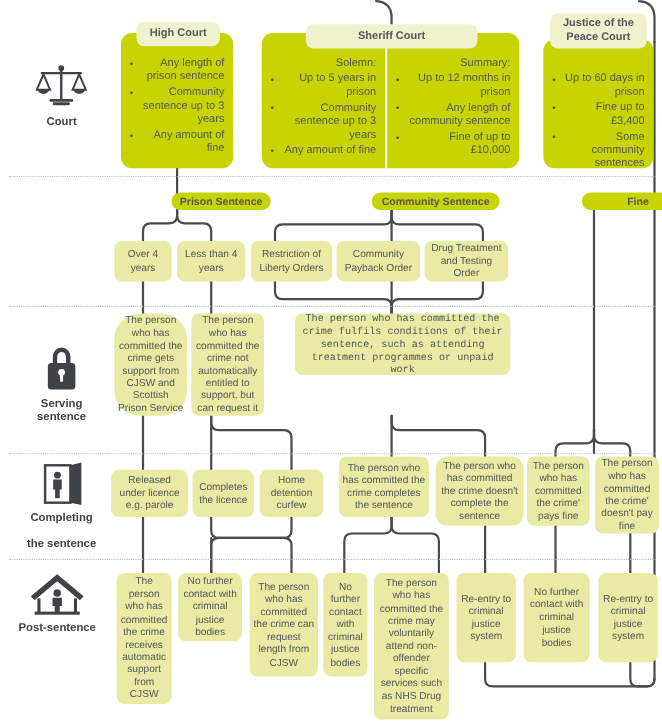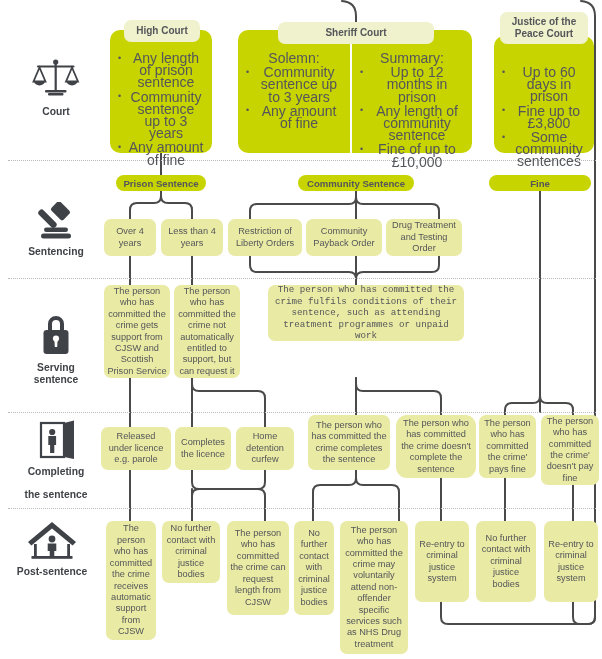--- a/index.html
+++ b/index.html
@@ -37,23 +37,23 @@
     justify-content: center;
     padding: 4px 3px;
     z-index: 3;
   }
   .node.court {
     background: #c7d400;
     color: #54565a;
     border-radius: 10px;
     align-items: flex-start;
     justify-content: flex-start;
-    text-align: center;
+    text-align: right;
     padding: 22px 8px 8px 8px;
-    font-size: 14px;
+    font-size: 10px;
     line-height: 12.2px;
   }
   .node.court.solemn { border-radius: 10px 0 0 10px; }
   .node.court.summary { border-radius: 0 10px 10px 0; }
   .court-list {
     margin: 0; padding: 0; list-style: none;
   }
   .court-list > li {
     position: relative;
     padding-left: 10px;
@@ -89,20 +89,21 @@
     background: #c7d400;
     border-radius: 11px;
     color: #54565a;
     font-size: 9.6px;
     font-weight: bold;
     text-align: center;
     display: flex;
     align-items: center;
     justify-content: center;
     z-index: 5;
+    margin-left: 40px;
   }
   .stage {
     position: absolute;
     width: 96px;
     text-align: center;
     color: #3f4247;
     z-index: 4;
   }
   .stage .stage-label {
     font-size: 10.3px;
@@ -192,31 +193,20 @@
         <rect x="5" y="7.5" width="37.5" height="1.9" rx="0.9" transform="rotate(0 23.7 8.4)"></rect>
         <path d="M7.5,9.5 L1.5,23.5 L13.5,23.5 Z" fill="none" stroke="#3f4247" stroke-width="1.8"></path>
         <path d="M1.8,23 a5.9,5.9 0 0 0 11.4,0 Z"></path>
         <path d="M40,9.5 L34,23.5 L46,23.5 Z" fill="none" stroke="#3f4247" stroke-width="1.8"></path>
         <path d="M34.3,23 a5.9,5.9 0 0 0 11.4,0 Z"></path>
       </g>
     </svg>
     <span class="stage-label">Court</span>
   </div>
 
-  <div class="stage" style="left:8px; top:202px;">
-    <svg class="ico" width="48" height="40" viewBox="0 0 48 40">
-      <g fill="#3f4247">
-        <rect x="20" y="2.5" width="17" height="12.5" rx="2.5" transform="rotate(45 28.5 8.7)"></rect>
-        <rect x="4" y="13.5" width="23" height="6.5" rx="3" transform="rotate(45 15.5 16.7)"></rect>
-        <rect x="12" y="25.5" width="24" height="4.6" rx="2.3"></rect>
-        <rect x="9" y="31.5" width="30" height="5" rx="2.5"></rect>
-      </g>
-    </svg>
-    <span class="stage-label">Sentencing</span>
-  </div>
 
   <div class="stage" style="left:8px; top:312px;">
     <svg class="ico" width="40" height="46" viewBox="0 0 40 46">
       <g fill="#3f4247">
         <path d="M12,19 L12,12 a8,8 0 0 1 16,0 L28,19 L24,19 L24,12 a4,4 0 0 0 -8,0 L16,19 Z"></path>
         <rect x="7.5" y="18" width="25" height="24" rx="3.2"></rect>
         <circle cx="20" cy="26.5" r="3.1" fill="#ffffff"></circle>
         <path d="M18.4,27 L21.6,27 L21.2,35 L18.8,35 Z" fill="#ffffff"></path>
       </g>
     </svg>
@@ -257,60 +247,61 @@
       <li>Community sentence up to 3 years</li>
       <li>Any amount of fine</li>
     </ul>
   </div>
   <div class="court-label" style="left:124px; top:20px; width:76px; height:22px;">High Court</div>
 
   <div class="node court solemn" style="left:238px; top:30px; width:112px; height:123px;">
     <div style="width:100%">
       <p class="court-intro">Solemn:</p>
       <ul class="court-list">
+        <li>Up to 5 years in prison</li>
         <li>Community sentence up to 3 years</li>
         <li>Any amount of fine</li>
       </ul>
     </div>
   </div>
   <div class="node court summary" style="left:352px; top:30px; width:120px; height:123px;">
     <div style="width:100%">
       <p class="court-intro">Summary:</p>
       <ul class="court-list">
         <li>Up to 12 months in prison</li>
         <li>Any length of community sentence</li>
         <li>Fine of up to £10,000</li>
       </ul>
     </div>
   </div>
   <div class="court-label" style="left:278px; top:22px; width:156px; height:22px;">Sheriff Court</div>
 
   <div class="node court" style="left:494px; top:36px; width:100px; height:117px; padding-top:30px;">
     <ul class="court-list">
       <li>Up to 60 days in prison</li>
-      <li>Fine up to £3,800</li>
+      <li>Fine up to £3,400</li>
       <li>Some community sentences</li>
     </ul>
   </div>
   <div class="court-label" style="left:500px; top:12px; width:88px; height:32px; flex-direction:column; line-height:12px;">
     <span>Justice of the</span>
     <span>Peace Court</span>
   </div>
 
   <div class="pill" style="left:116px; top:175px; width:90px; height:16px;">Prison Sentence</div>
   <div class="pill" style="left:298px; top:175px; width:116px; height:16px;">Community Sentence</div>
   <div class="pill" style="left:489px; top:175px; width:102px; height:16px;">Fine</div>
 
   <div class="node" style="left:104px; top:219px; width:52px; height:37px;">Over 4 years</div>
   <div class="node" style="left:161px; top:219px; width:62px; height:37px;">Less than 4 years</div>
   <div class="node" style="left:228px; top:219px; width:74px; height:37px;">Restriction of Liberty Orders</div>
   <div class="node" style="left:306px; top:219px; width:76px; height:37px;">Community Payback Order</div>
   <div class="node" style="left:386px; top:219px; width:76px; height:37px;">Drug Treatment and Testing Order</div>
 
-  <div class="node" style="left:104px; top:285px; width:66px; height:93px;">The person who has committed the crime gets support from CJSW and Scottish Prison Service</div>
+  <div class="node" style="left:104px; top:285px; width:66px; height:93px;border-radius:23px;">The person who has committed the crime gets support from CJSW and Scottish Prison Service</div>
   <div class="node" style="left:174px; top:285px; width:66px; height:93px;">The person who has committed the crime not automatically entitled to support, but can request it</div>
   <div class="node" style="left:268px; top:285px; width:196px; height:56px;font-family:Liberation Mono, monospace;">The person who has committed the crime fulfils conditions of their sentence, such as attending treatment programmes or unpaid work</div>
 
   <div class="node" style="left:101px; top:427px; width:70px; height:43px;">Released under licence e.g. parole</div>
   <div class="node" style="left:175px; top:427px; width:56px; height:43px;">Completes the licence</div>
   <div class="node" style="left:236px; top:427px; width:58px; height:43px;">Home detention curfew</div>
   <div class="node" style="left:308px; top:415px; width:82px; height:55px;">The person who has committed the crime completes the sentence</div>
   <div class="node" style="left:396px; top:415px; width:80px; height:63px;border-radius:11px;">The person who has committed the crime doesn't complete the sentence</div>
   <div class="node" style="left:479px; top:415px; width:57px; height:63px;">The person who has committed the crime' pays fine</div>
   <div class="node" style="left:541px; top:415px; width:58px; height:70px;">The person who has committed the crime' doesn't pay fine</div>

